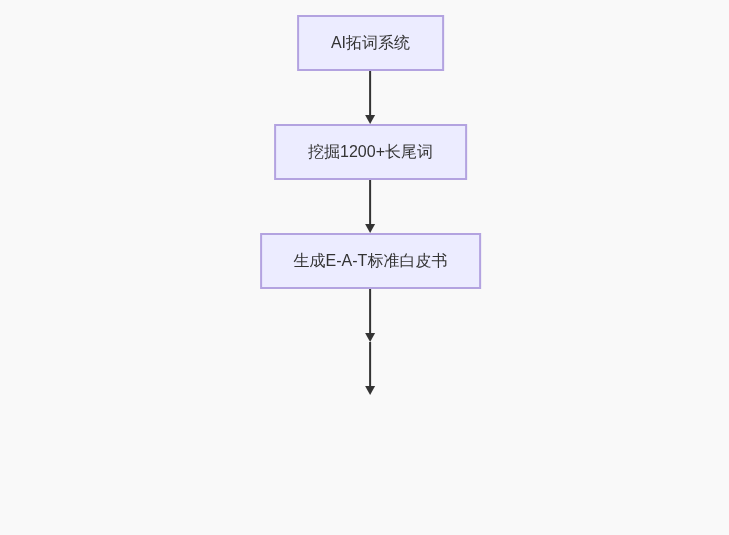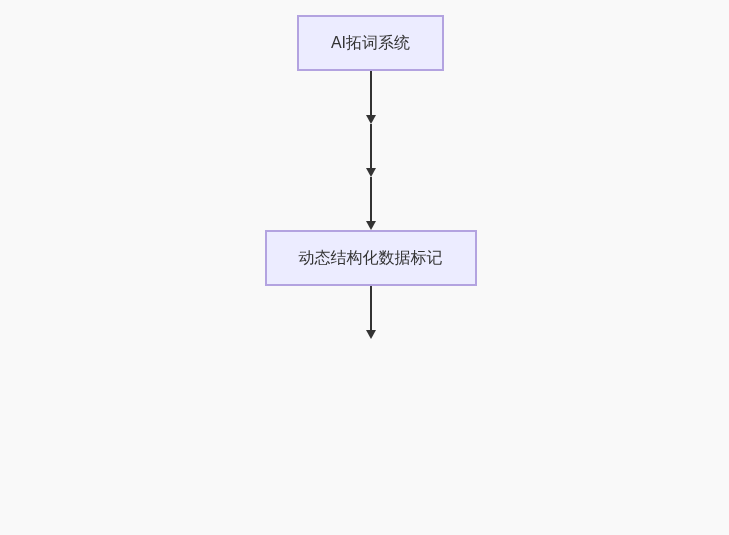--- a/index.html
+++ b/index.html
@@ -70,34 +70,35 @@
 <div class="canvas">
   <div class="flow">
 
     <div class="node">AI拓词系统</div>
 
     <div class="edge">
       <div class="line"></div>
       <div class="head"></div>
     </div>
 
+    <div class="node">挖掘1200+长尾词</div>
+
+    <div class="edge">
+      <div class="line"></div>
+      <div class="head"></div>
+    </div>
+
+    <div class="node">生成E-A-T标准白皮书</div>
 
     <div class="edge">
       <div class="line"></div>
       <div class="head"></div>
     </div>
 
 
     <div class="edge">
       <div class="line"></div>
       <div class="head"></div>
     </div>
 
-    <div class="node">动态结构化数据标记</div>
-
-    <div class="edge">
-      <div class="line"></div>
-      <div class="head"></div>
-    </div>
-
 
   </div>
 </div>
 
 </body></html>

